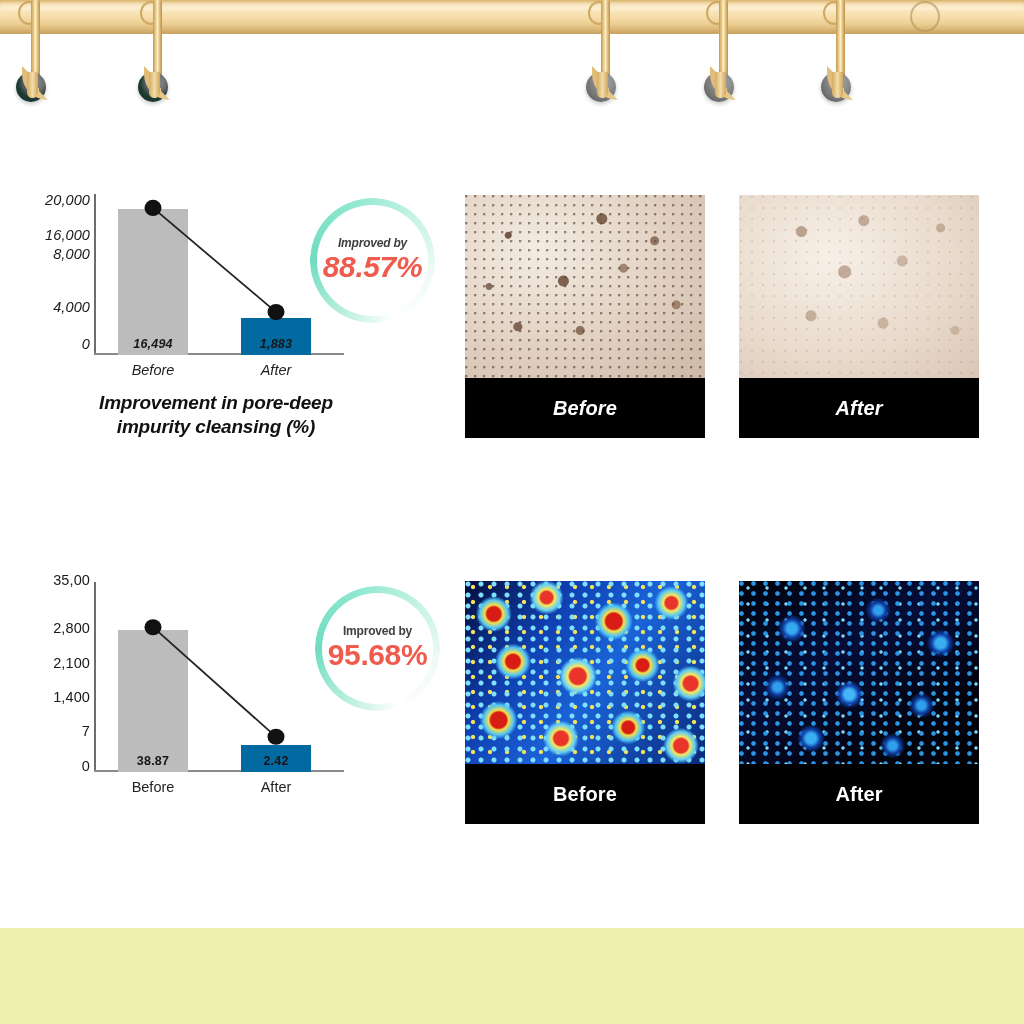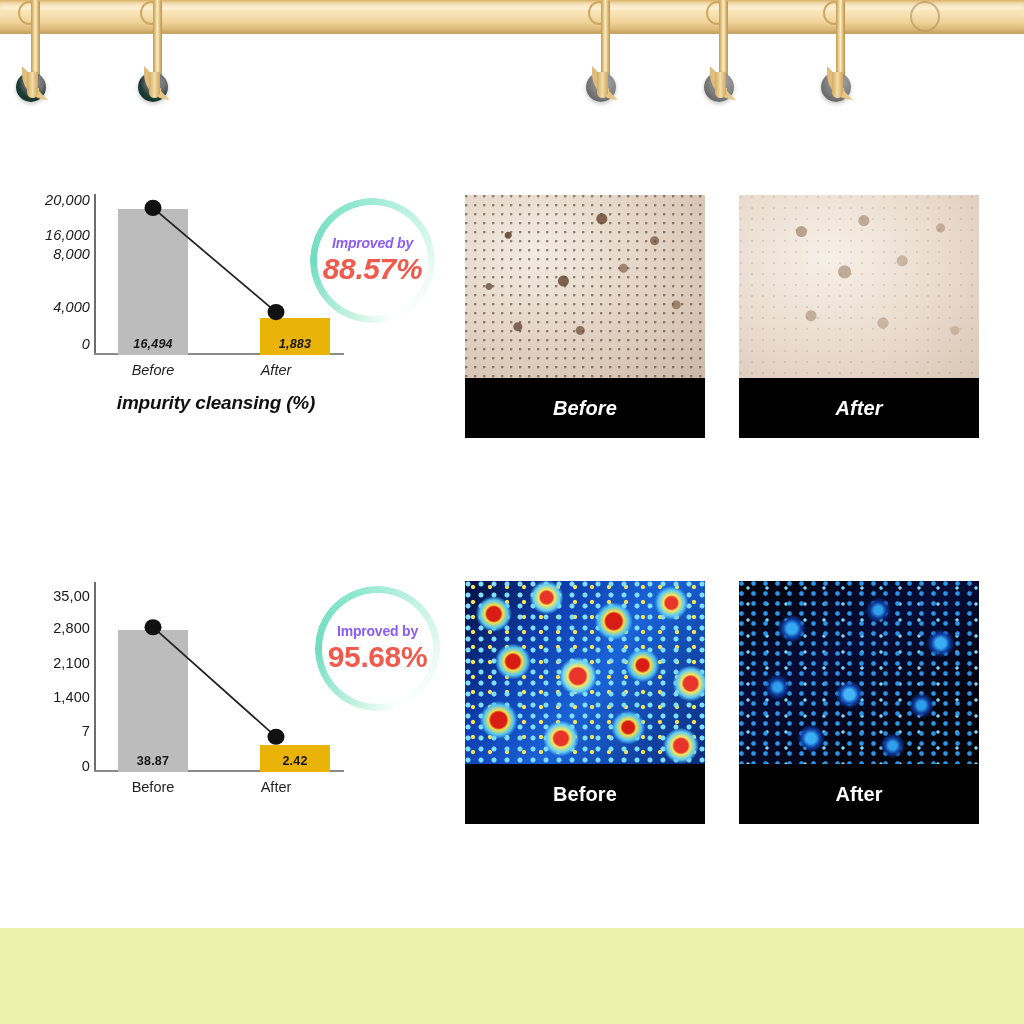--- a/index.html
+++ b/index.html
@@ -166,21 +166,21 @@
     height: 2px;
     background: #8a8a8a;
     width: 250px;
   }
   .bar {
     position: absolute;
     box-sizing: border-box;
     padding-left: 36px;
   }
   .bar.before { background: #bcbcbc; }
-  .bar.after  { background: #eab308; margin-left: 19px; }
+  .bar.after  { background: #0369a1; }
   .bar-value {
     position: absolute;
     left: 0;
     bottom: 4px;
     width: 100%;
     text-align: center;
     font-size: 12.5px;
     font-weight: bold;
     color: #171717;
     letter-spacing: .2px;
@@ -241,23 +241,23 @@
   .badge-text {
     position: absolute;
     inset: 0;
     display: flex;
     flex-direction: column;
     align-items: center;
     justify-content: center;
     line-height: 1.12;
   }
   .badge-label {
-    font-size: 14px;
+    font-size: 12px;
     font-weight: bold;
-    color: #8b5cf6;
+    color: #404040;
     letter-spacing: -.2px;
   }
   .badge-value {
     font-size: 30px;
     font-weight: bold;
     color: #ef5b4c;
     letter-spacing: -.4px;
   }
 
   
@@ -461,20 +461,21 @@
 
     <div class="improve-badge">
       <div class="badge-ring"></div>
       <div class="badge-text">
         <div class="badge-label">Improved by</div>
         <div class="badge-value">88.57%</div>
       </div>
     </div>
 
     <div class="chart-title">
+      <div>Improvement in pore-deep</div>
       <div>impurity cleansing (%)</div>
     </div>
   </div>
 
   <div class="photo-card left">
     <div class="photo-img tex-skin-before"></div>
     <div class="photo-caption-bar">
       <span>Before</span>
     </div>
   </div>
@@ -486,21 +487,21 @@
     </div>
   </div>
 </div>
 
 <div class="study-row" id="row-2">
 
   <div class="chart-block" id="chart-2">
     <div class="chart-plot">
 
       <div class="y-axis-labels">
-        <div class="y-tick" style="top:24px;">35,00</div>
+        <div class="y-tick" style="top:8px;">35,00</div>
         <div class="y-tick" style="top:56px;">2,800</div>
         <div class="y-tick" style="top:91px;">2,100</div>
         <div class="y-tick" style="top:125px;">1,400</div>
         <div class="y-tick" style="top:159px;">7</div>
         <div class="y-tick" style="top:194px;">0</div>
       </div>
 
       <div class="axis-line-v" style="top:10px; height:190px;"></div>
       <div class="axis-line-h" style="top:198px;"></div>
 

